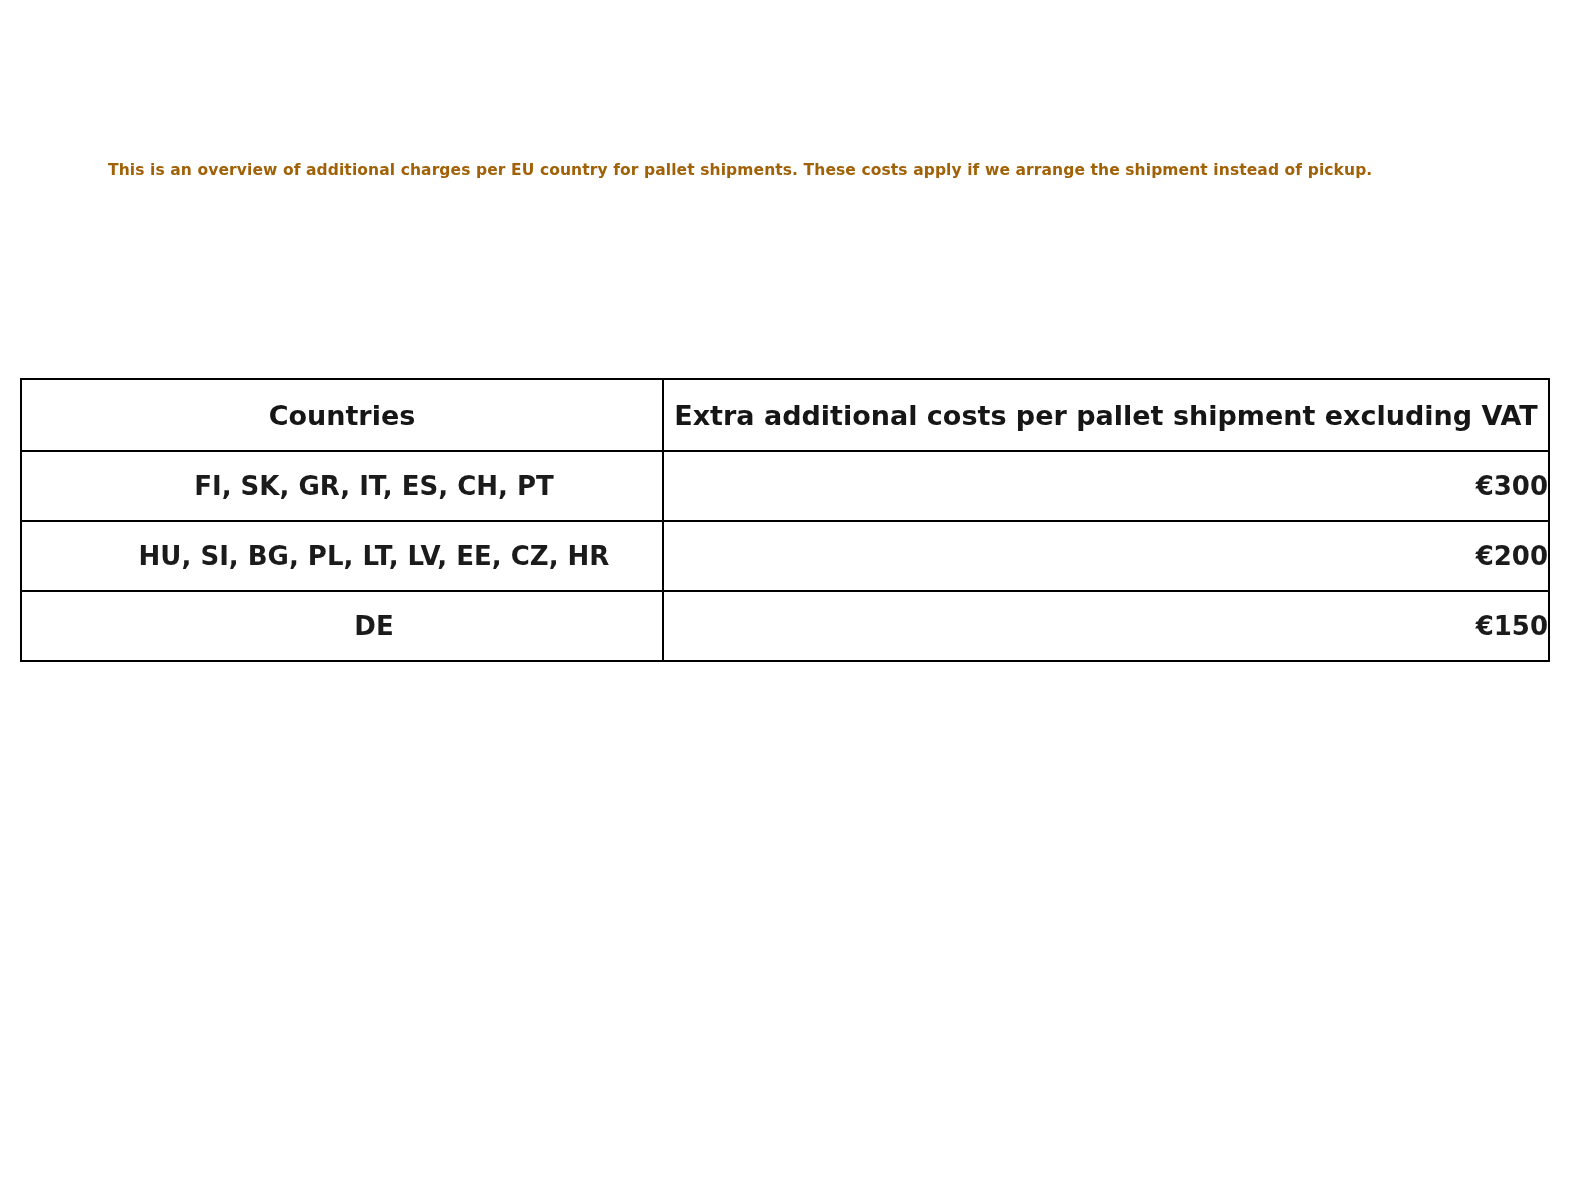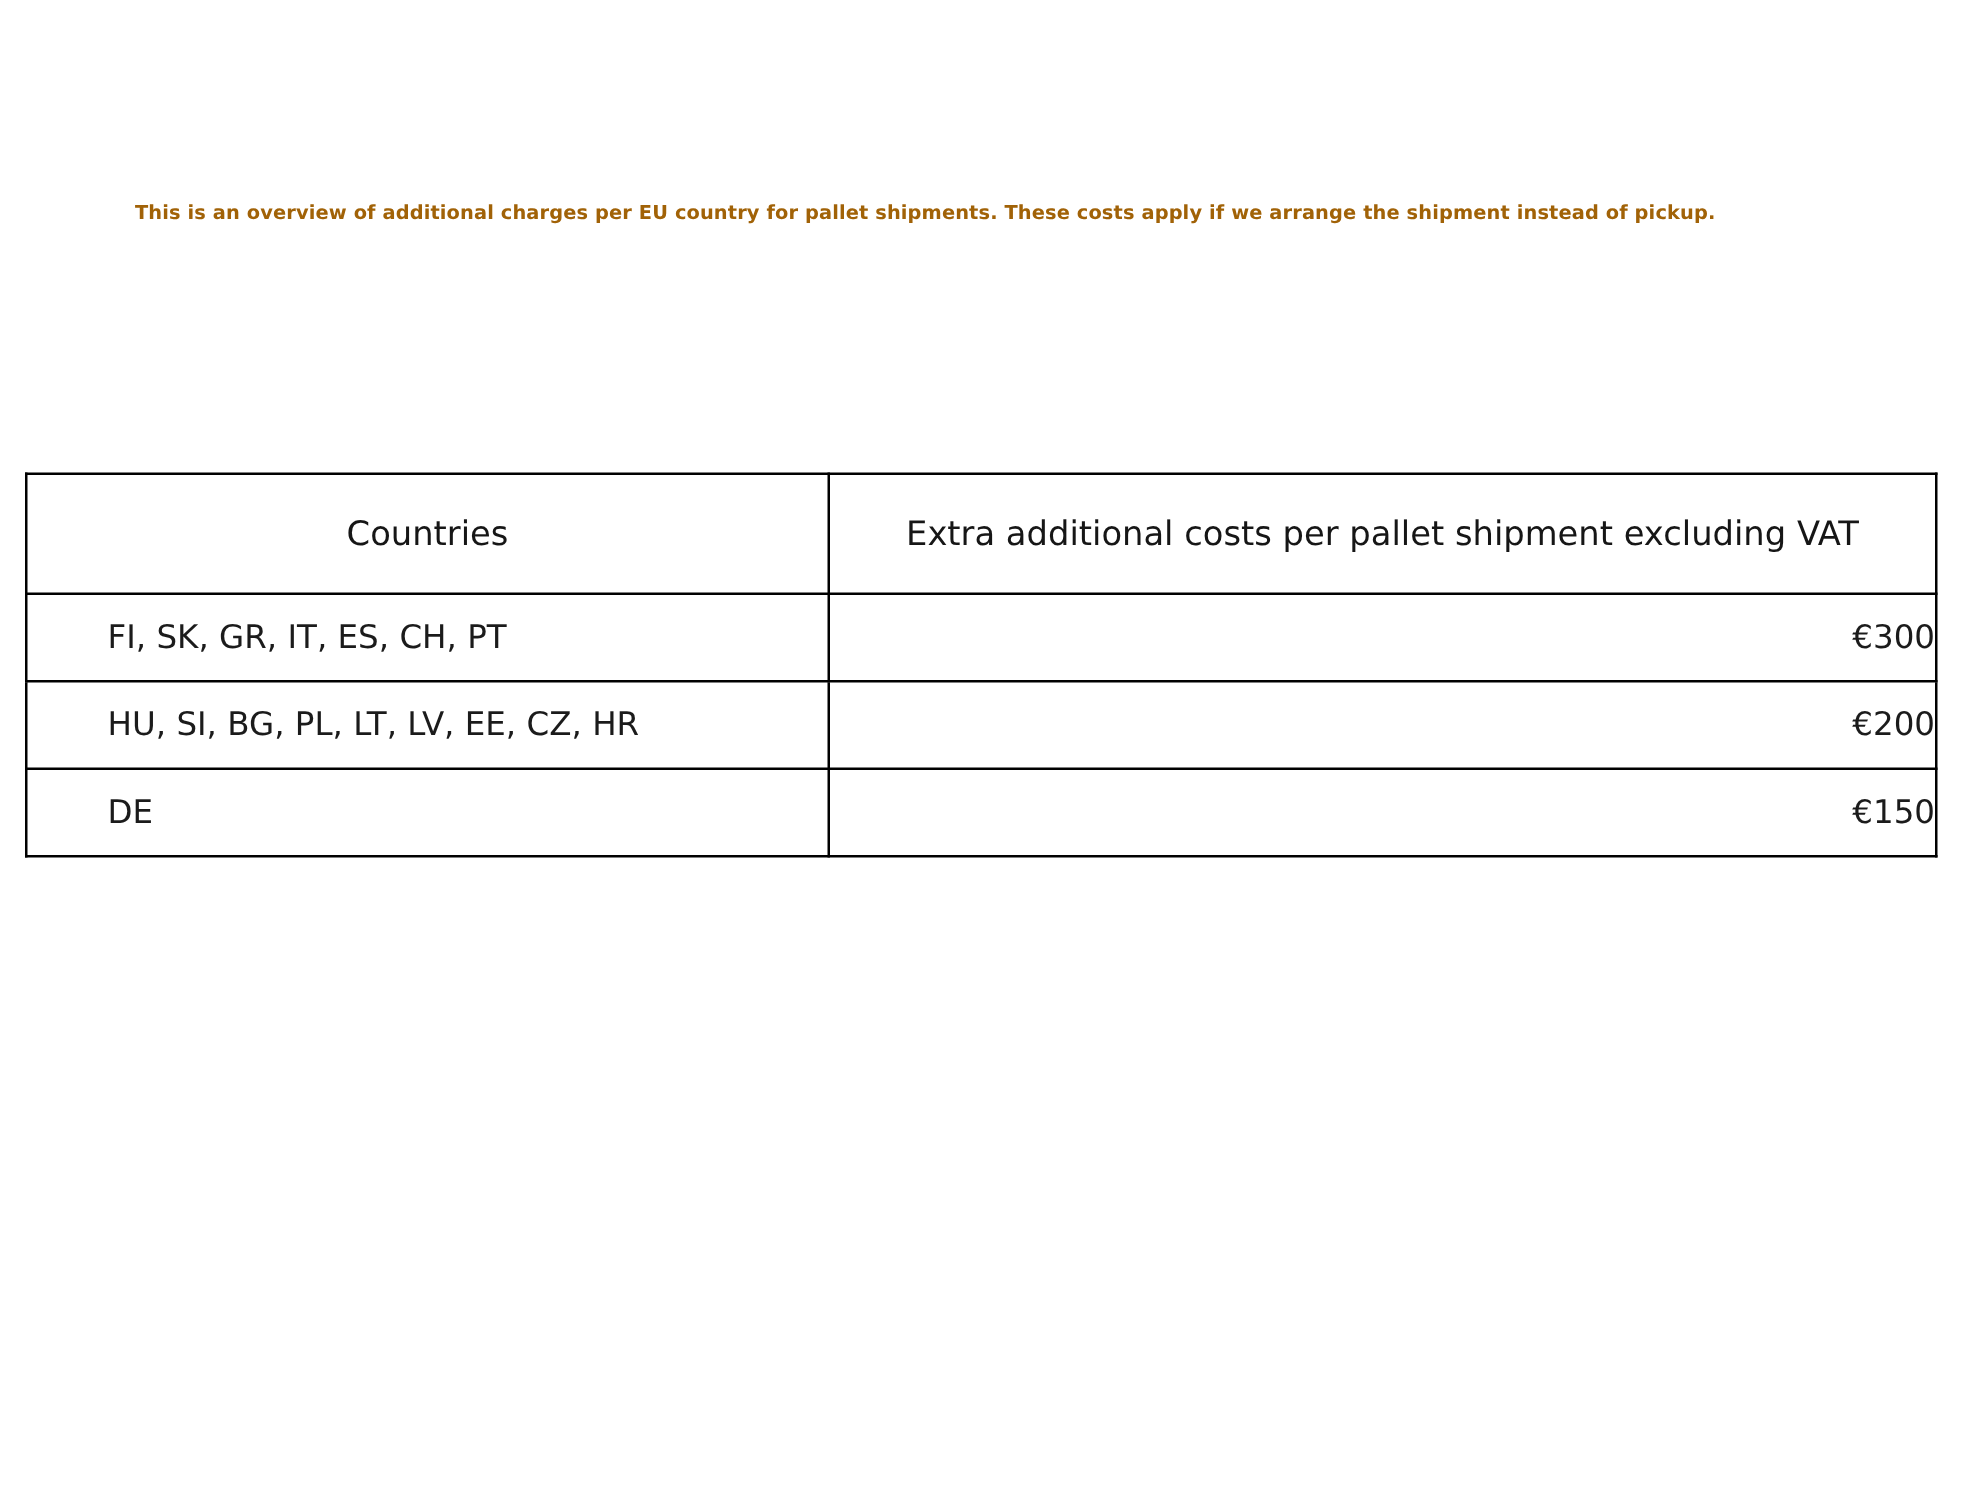--- a/index.html
+++ b/index.html
@@ -35,37 +35,37 @@
   table.charges {
     border-collapse: collapse;
     width: 100%;
     table-layout: fixed;
   }
   table.charges col.c1 { width: 642px; }
   table.charges col.c2 { width: 886px; }
   table.charges th,
   table.charges td {
     border: 2px solid #000000;
-    font-weight: normal;
+    font-weight: bold;
     font-size: 26px;
     color: #1b1b1b;
     height: 68px;
     padding: 0;
     vertical-align: middle;
   }
   table.charges thead th {
     text-align: center;
     font-size: 27px;
     height: 70px;
     color: #161616;
   }
   table.charges thead th.hdr-countries { }
-  table.charges thead th.hdr-costs { padding: 12px 8px; border-radius: 30px; }
+  table.charges thead th.hdr-costs { padding: 0 8px; border-radius: 30px; }
   table.charges tbody td.country-cell {
-    text-align: left;
+    text-align: center;
     padding-left: 64px;
   }
   table.charges tbody td.cost-cell {
     text-align: right;
     padding-left: 84px;
   }
 </style>
 </head>
 <body>
 

